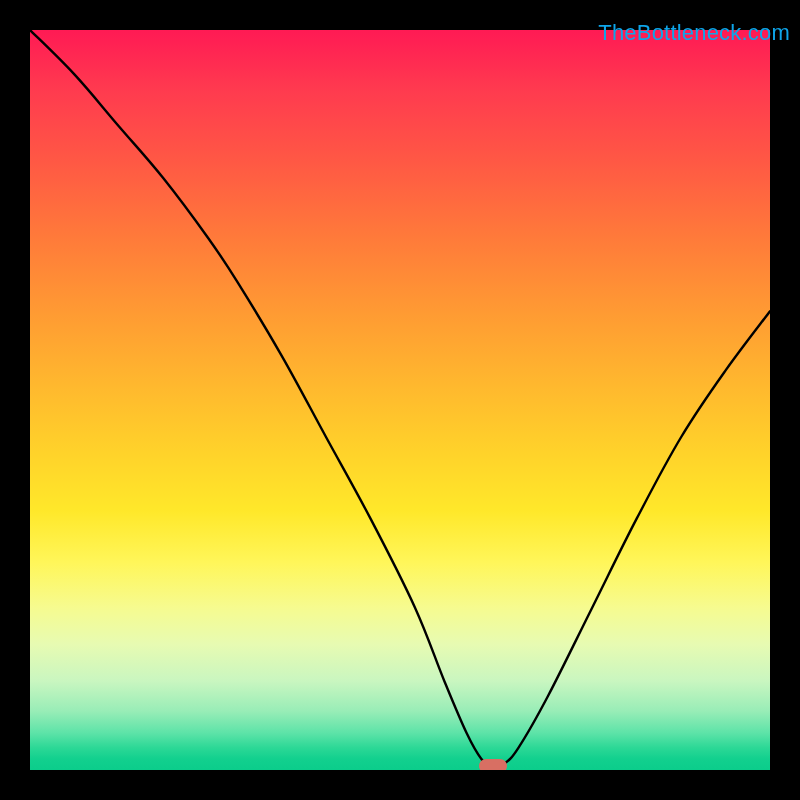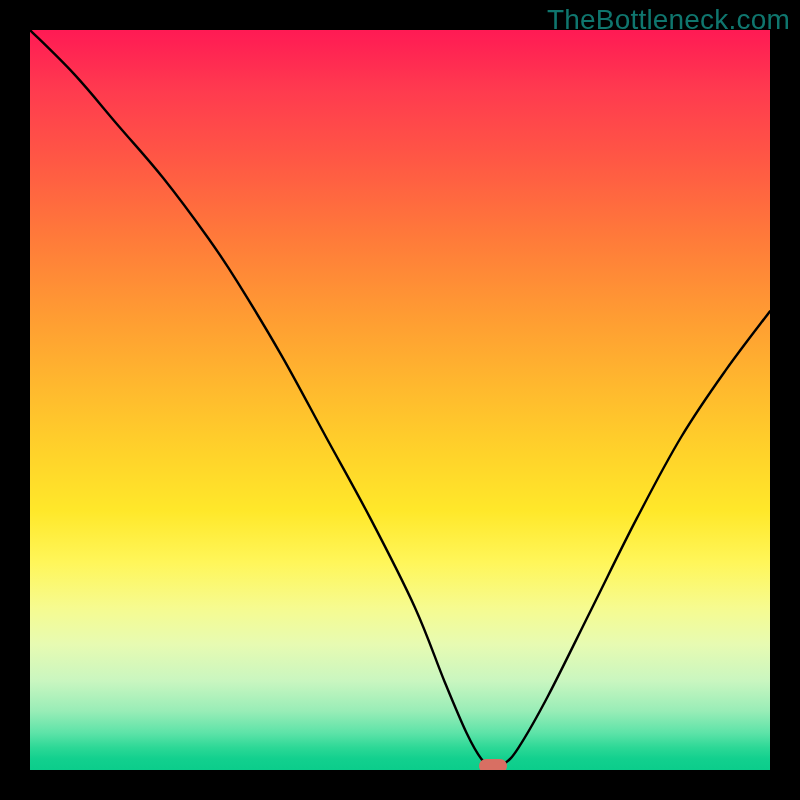--- a/index.html
+++ b/index.html
@@ -11,24 +11,24 @@
     overflow: hidden;
     font-family: Arial, Helvetica, sans-serif;
   }
   .stage {
     position: relative;
     width: 800px;
     height: 800px;
   }
   .watermark {
     position: absolute;
-    top: 4px;
+    top: 20px;
     right: 10px;
-    color: #0f766e;
-    font-size: 28px;
+    color: #0ea5e9;
+    font-size: 22px;
     font-weight: 400;
     letter-spacing: 0.2px;
     z-index: 5;
   }
   .plot-area {
     position: absolute;
     left: 30px;
     top: 30px;
     width: 740px;
     height: 740px;

